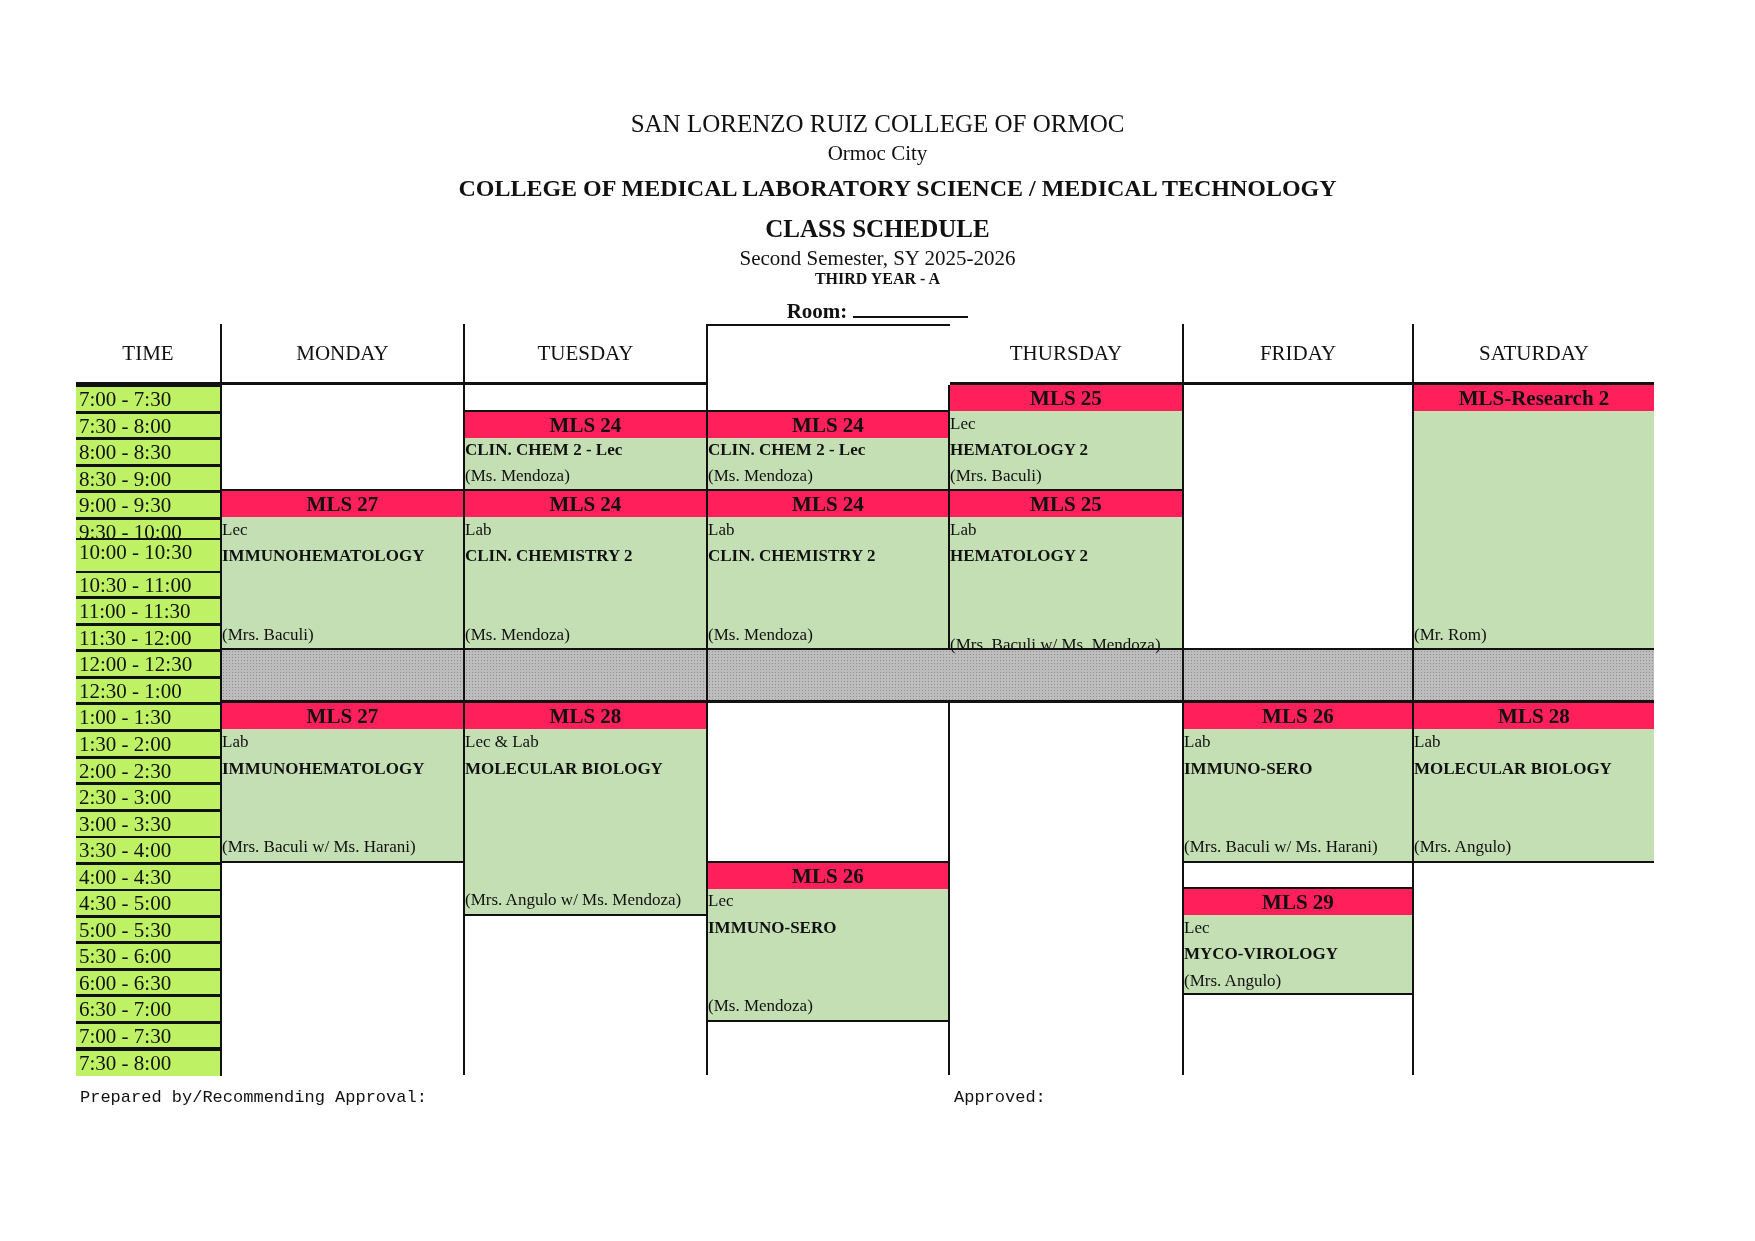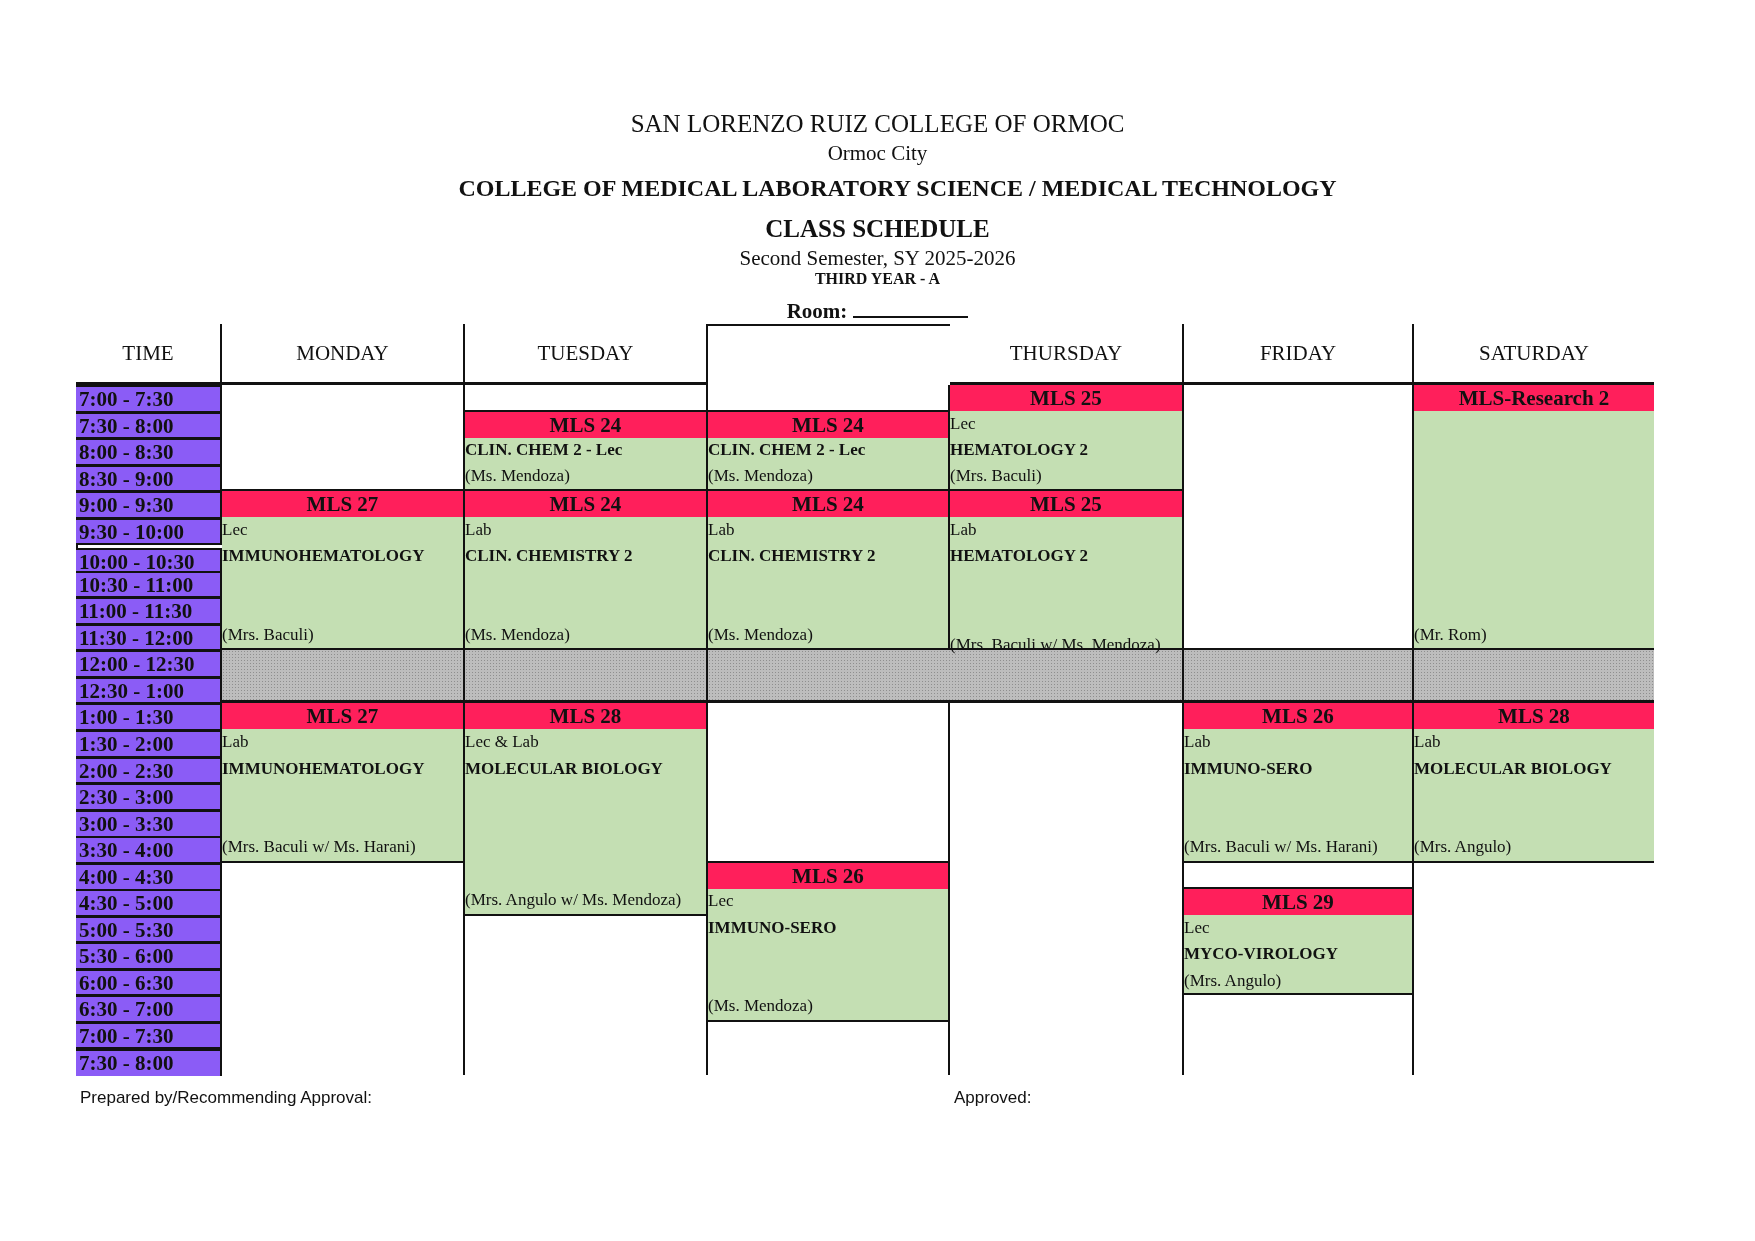--- a/index.html
+++ b/index.html
@@ -10,28 +10,28 @@
   .h-college { top:175px; font-size:24px; font-weight:bold;padding-left:20px; }
   .h-sched { top:215px; font-size:25px; font-weight:bold; }
   .h-sem { top:246px; font-size:21px; }
   .h-year { top:270px; font-size:16px; font-weight:bold; }
   .h-room { top:298px; font-size:21px; font-weight:bold; }
   .room-line { display:inline-block; width:115px; border-bottom:2px solid #111; height:18px; margin-left:6px; vertical-align:baseline; }
 
   .grid { position:absolute; left:76px; top:324px; width:1578px; height:751px; border:2px solid #111; box-sizing:border-box; }
   .cell { position:absolute; box-sizing:border-box; }
   .colhead { display:flex; align-items:center; justify-content:center; font-size:21px; border-right:2px solid #111; border-bottom:3px solid #111; background:#fff; }
-  .time { font-size:21px; line-height:24px; padding-left:3px; border:2px solid #111; border-left:none; background:#8b5cf6; white-space:nowrap; overflow:hidden;font-weight:bold; }
+  .time { font-size:21px; line-height:24px; padding-left:3px; border:2px solid #111; border-left:none; background:#bef264; white-space:nowrap; overflow:hidden; }
   .block { border:2px solid #111; border-top:none; border-left:none; background:#fff; }
   .green { background:#C4DFB3; }
   .code { position:absolute; left:0; right:0; top:0; height:26px; background:#FF1F5B; text-align:center; font-weight:bold; font-size:21px; line-height:26px; }
   .line { position:absolute; left:0; right:0; text-align:left; font-size:17px; white-space:nowrap; line-height:24px; }
   .bold { font-weight:bold; }
   .lunch { background-color:#BDBDBD; background-image: radial-gradient(#8f8f8f 0.7px, transparent 0.8px); background-size:3px 3px; border-right:2px solid #111; border-bottom:3px solid #111; }
-  .footer { position:absolute; top:1088px; font-family:Liberation Sans, sans-serif; font-size:17px; }
+  .footer { position:absolute; top:1088px; font-family:Liberation Mono, monospace; font-size:17px; }
 </style>
 </head>
 <body>
 
 <div class="hdr h-school">SAN LORENZO RUIZ COLLEGE OF ORMOC</div>
 <div class="hdr h-city">Ormoc City</div>
 <div class="hdr h-college">COLLEGE OF MEDICAL LABORATORY SCIENCE / MEDICAL TECHNOLOGY</div>
 <div class="hdr h-sched">CLASS SCHEDULE</div>
 <div class="hdr h-sem">Second Semester, SY 2025-2026</div>
 <div class="hdr h-year">THIRD YEAR - A</div>
@@ -43,21 +43,21 @@
     <div class="cell colhead" style="left: 387px; top: -2px; width: 243px; height: 61px;">TUESDAY</div>
     <div class="cell colhead" style="left: 872px; top: -2px; width: 234px; height: 61px;">THURSDAY</div>
     <div class="cell colhead" style="left: 1106px; top: -2px; width: 230px; height: 61px;">FRIDAY</div>
     <div class="cell colhead" style="left: 1336px; top: -2px; width: 240px; height: 61px; border-right: none;">SATURDAY</div>
     <div class="cell time" style="left: -2px; top: 59px; width: 146px; height: 27.54px;">7:00 - 7:30</div>
     <div class="cell time" style="left: -2px; top: 85.54px; width: 146px; height: 27.54px;">7:30 - 8:00</div>
     <div class="cell time" style="left: -2px; top: 112.08px; width: 146px; height: 27.54px;">8:00 - 8:30</div>
     <div class="cell time" style="left: -2px; top: 138.62px; width: 146px; height: 27.54px;">8:30 - 9:00</div>
     <div class="cell time" style="left: -2px; top: 165.16px; width: 146px; height: 27.54px;">9:00 - 9:30</div>
     <div class="cell time" style="left: -2px; top: 191.7px; width: 146px; height: 27.54px;">9:30 - 10:00</div>
-    <div class="cell time" style="left: -2px; top: 222px; width: 146px; height: 38px;">10:00 - 10:30</div>
+    <div class="cell time" style="left: -2px; top: 212px; width: 146px; height: 38px;">10:00 - 10:30</div>
     <div class="cell time" style="left: -2px; top: 244.78px; width: 146px; height: 27.54px;">10:30 - 11:00</div>
     <div class="cell time" style="left: -2px; top: 271.32px; width: 146px; height: 27.54px;">11:00 - 11:30</div>
     <div class="cell time" style="left: -2px; top: 297.86px; width: 146px; height: 27.54px;">11:30 - 12:00</div>
     <div class="cell time" style="left: -2px; top: 324.4px; width: 146px; height: 27.54px;">12:00 - 12:30</div>
     <div class="cell time" style="left: -2px; top: 350.94px; width: 146px; height: 27.54px;">12:30 - 1:00</div>
     <div class="cell time" style="left: -2px; top: 377.48px; width: 146px; height: 27.54px;">1:00 - 1:30</div>
     <div class="cell time" style="left: -2px; top: 404.02px; width: 146px; height: 27.54px;">1:30 - 2:00</div>
     <div class="cell time" style="left: -2px; top: 430.56px; width: 146px; height: 27.54px;">2:00 - 2:30</div>
     <div class="cell time" style="left: -2px; top: 457.1px; width: 146px; height: 27.54px;">2:30 - 3:00</div>
     <div class="cell time" style="left: -2px; top: 483.64px; width: 146px; height: 44px;">3:00 - 3:30</div>

